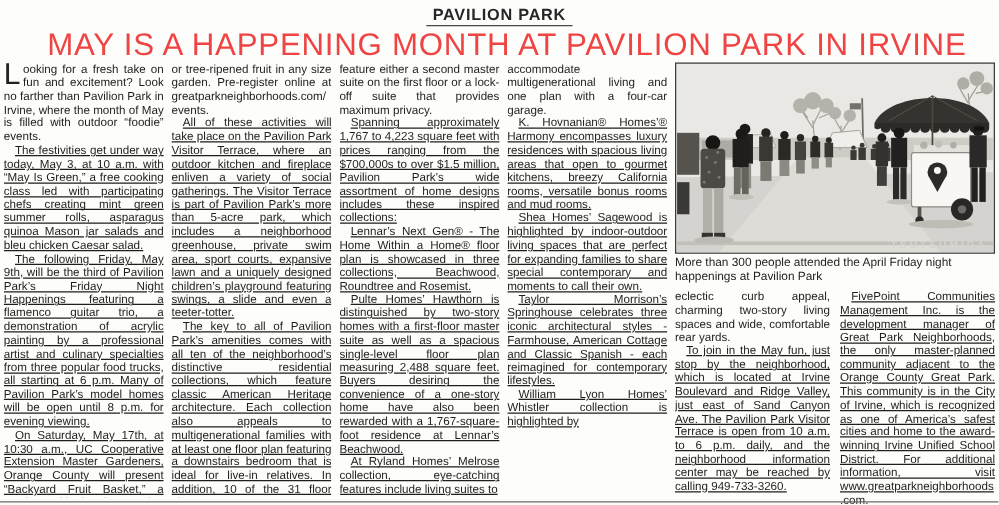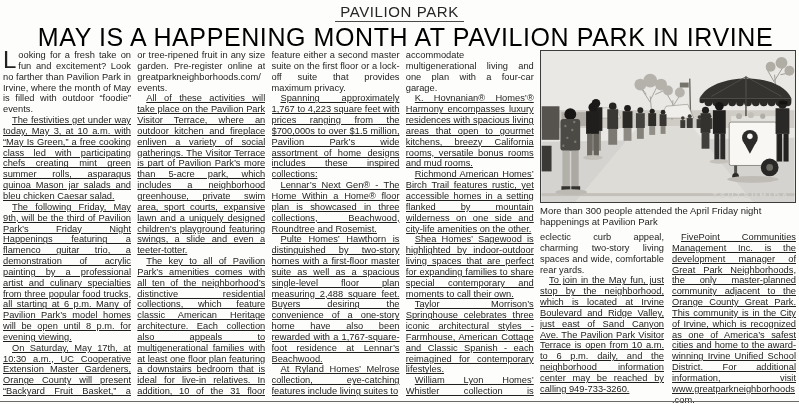--- a/index.html
+++ b/index.html
@@ -8,28 +8,28 @@
     position:relative;
     width:799px; height:404px;
     background:#fdfdfb;
     overflow:hidden;
     font-family:"Liberation Sans", sans-serif;
     color:#1c1c1c;
   }
   .header { text-align:center; padding-top:3px; height:50px; }
   .kicker {
     display:inline-block;
-    font-size:15px; font-weight:normal; letter-spacing:0.6px;
+    font-size:13px; font-weight:bold; letter-spacing:0.6px;
     color:#262626;
     border-bottom:1.5px solid #4a4a4a;
     padding:0 5px 1px 5px;
   }
   .headline {
     font-size:25px; font-weight:300; letter-spacing:0.6px;
-    color:#000000; margin-top:1px; white-space:nowrap;padding-left:12px;
+    color:#ef4444; margin-top:1px; white-space:nowrap;padding-left:12px;
   }
   .content { display:flex; padding:0 3px; height:348px;justify-content:space-between; }
   .col { flex:0 0 128px; overflow:hidden; }
   p.body {
     font-size:9.3px; line-height:10.85px;
     text-align:justify; color:#1e1e1e;
     word-break:break-word;
   }
   p.indent { text-indent:9px;text-decoration:underline; }
   p.dropcap::first-letter {
@@ -87,21 +87,20 @@
       <p class="body">feature either a second master suite on the first floor or a lock-off suite that provides maximum privacy.</p>
       <p class="body indent">Spanning approximately 1,767 to 4,223 square feet with prices ranging from the $700,000s to over $1.5 million, Pavilion Park’s wide assortment of home designs includes these inspired collections:</p>
       <p class="body indent">Lennar’s Next Gen® - The Home Within a Home® floor plan is showcased in three collections, Beachwood, Roundtree and Rosemist.</p>
       <p class="body indent">Pulte Homes’ Hawthorn is distinguished by two-story homes with a first-floor master suite as well as a spacious single-level floor plan measuring 2,488 square feet. Buyers desiring the convenience of a one-story home have also been rewarded with a 1,767-square-foot residence at Lennar’s Beachwood.</p>
       <p class="body indent">At Ryland Homes’ Melrose collection, eye-catching features include living suites to</p>
     </div>
 
     <div class="col">
       <p class="body">accommodate multigenerational living and one plan with a four-car garage.</p>
       <p class="body indent">K. Hovnanian® Homes’® Harmony encompasses luxury residences with spacious living areas that open to gourmet kitchens, breezy California rooms, versatile bonus rooms and mud rooms.</p>
-      <p class="body indent">Richmond American Homes’ Birch Trail features rustic, yet accessible homes in a setting flanked by mountain wilderness on one side and city-life amenities on the other.</p>
       <p class="body indent">Shea Homes’ Sagewood is highlighted by indoor-outdoor living spaces that are perfect for expanding families to share special contemporary and moments to call their own.</p>
       <p class="body indent">Taylor Morrison’s Springhouse celebrates three iconic architectural styles - Farmhouse, American Cottage and Classic Spanish - each reimagined for contemporary lifestyles.</p>
       <p class="body indent">William Lyon Homes’ Whistler collection is highlighted by</p>
     </div>
 
     <div class="right-area">
 
       <div class="photo">
         <svg viewBox="0 0 256 153" aria-hidden="true">
 

